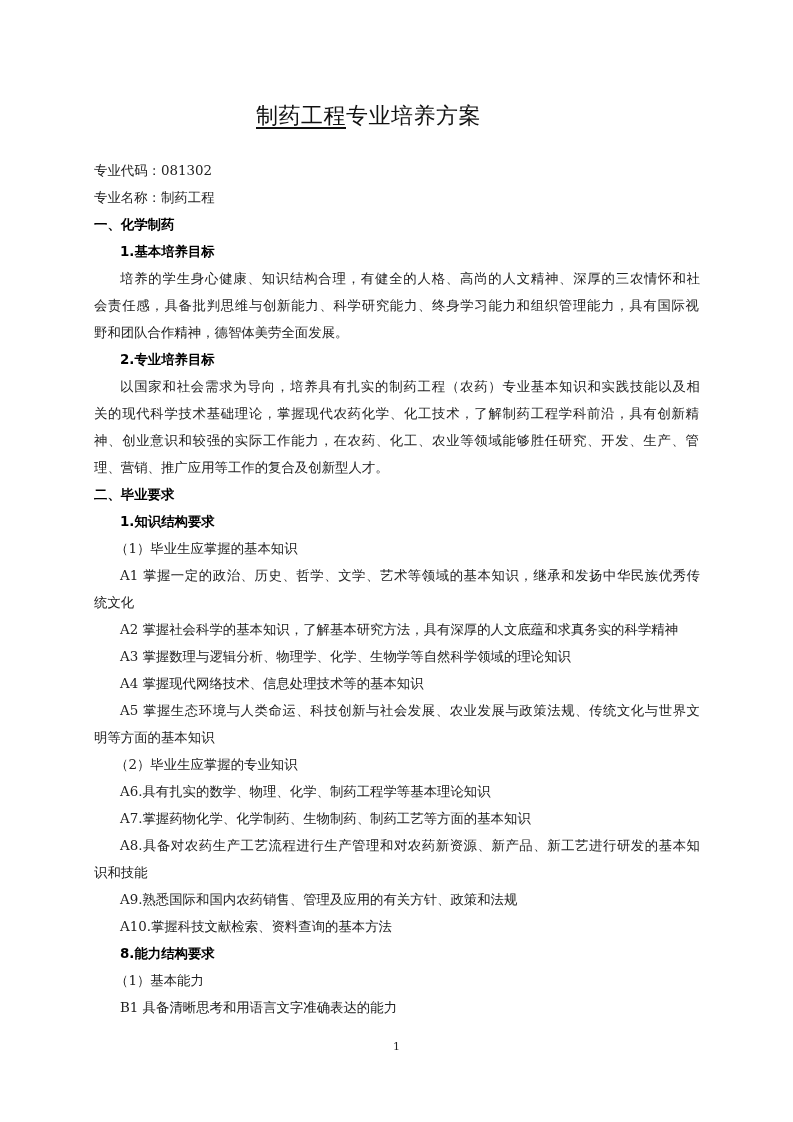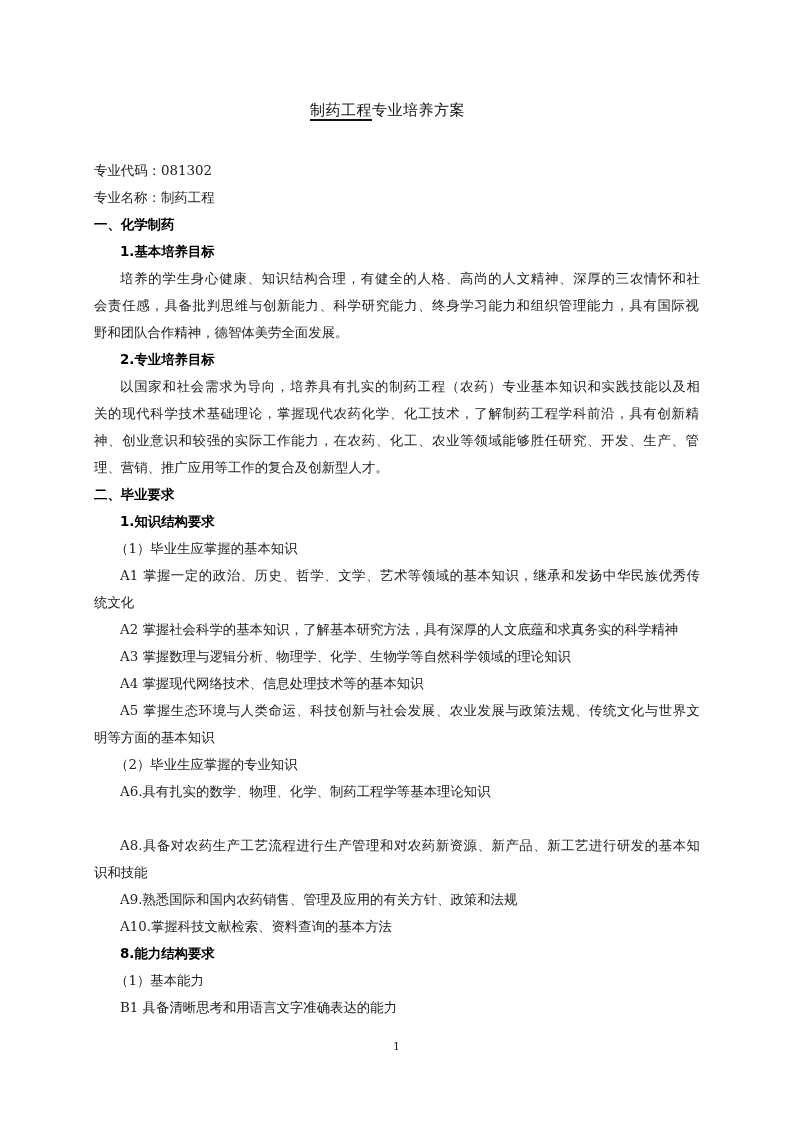--- a/index.html
+++ b/index.html
@@ -1,20 +1,20 @@
 <!DOCTYPE html>
 <html><head>
 <meta charset="utf-8">
 <style>
   html, body { margin: 0; padding: 0; background: #ffffff; }
   body { width: 793px; height: 1122px; position: relative; overflow: hidden;
          font-family: "DejaVu Serif", "Liberation Serif", serif; color: #1a1a1a; }
   .page { position: absolute; left: 0; top: 0; width: 793px; height: 1122px; }
   .title { position: absolute; top: 101px; left: 0; width: 737px; text-align: center;
-           font-family: "DejaVu Sans", "Liberation Sans", sans-serif; font-size: 15px; color: #111; letter-spacing: 0.5px; padding-left: 19px; }
+           font-family: "DejaVu Sans", "Liberation Sans", sans-serif; font-size: 22px; color: #111; letter-spacing: 0.5px; }
   .title .u { text-decoration: underline; text-decoration-thickness: 1.5px; text-underline-offset: 4px; }
   .line { position: absolute; left: 94px; font-size: 13.4px; line-height: 18px; white-space: nowrap; color: #222; }
   .ind { left: 120px; }
   .bold { font-family: "DejaVu Sans", "Liberation Sans", sans-serif; font-weight: bold; color: #000; font-size: 13.4px; }
   .ind-h { left: 120px; }
   .just { width: 605px; white-space: normal; text-align: justify; text-align-last: justify; }
   .pagenum { position: absolute; top: 1040px; left: 0; width: 793px; text-align: center; font-size: 11px; color: #222; }
 </style>
 </head>
 <body>
@@ -48,20 +48,21 @@
   <div class="line ind just" style="top:567px; width:580px">A1 掌握一定的政治、历史、哲学、文学、艺术等领域的基本知识，继承和发扬中华民族优秀传</div>
   <div class="line" style="top:594px">统文化</div>
   <div class="line ind" style="top:621px">A2 掌握社会科学的基本知识，了解基本研究方法，具有深厚的人文底蕴和求真务实的科学精神</div>
   <div class="line ind" style="top:648px">A3 掌握数理与逻辑分析、物理学、化学、生物学等自然科学领域的理论知识</div>
   <div class="line ind" style="top:675px">A4 掌握现代网络技术、信息处理技术等的基本知识</div>
   <div class="line ind just" style="top:702px; width:580px">A5 掌握生态环境与人类命运、科技创新与社会发展、农业发展与政策法规、传统文化与世界文</div>
   <div class="line" style="top:729px">明等方面的基本知识</div>
 
   <div class="line" style="top:756px; left:115px">（2）毕业生应掌握的专业知识</div>
   <div class="line ind" style="top:783px">A6.具有扎实的数学、物理、化学、制药工程学等基本理论知识</div>
+  <div class="line ind" style="top:810px">A7.掌握药物化学、化学制药、生物制药、制药工艺等方面的基本知识</div>
   <div class="line ind just" style="top:837px; width:580px">A8.具备对农药生产工艺流程进行生产管理和对农药新资源、新产品、新工艺进行研发的基本知</div>
   <div class="line" style="top:864px">识和技能</div>
   <div class="line ind" style="top:891px">A9.熟悉国际和国内农药销售、管理及应用的有关方针、政策和法规</div>
   <div class="line ind" style="top:918px">A10.掌握科技文献检索、资料查询的基本方法</div>
 
   <div class="line bold ind-h" style="top:945px">8.能力结构要求</div>
   <div class="line" style="top:972px; left:115px">（1）基本能力</div>
   <div class="line ind" style="top:999px">B1 具备清晰思考和用语言文字准确表达的能力</div>
 
   <div class="pagenum">1</div>

